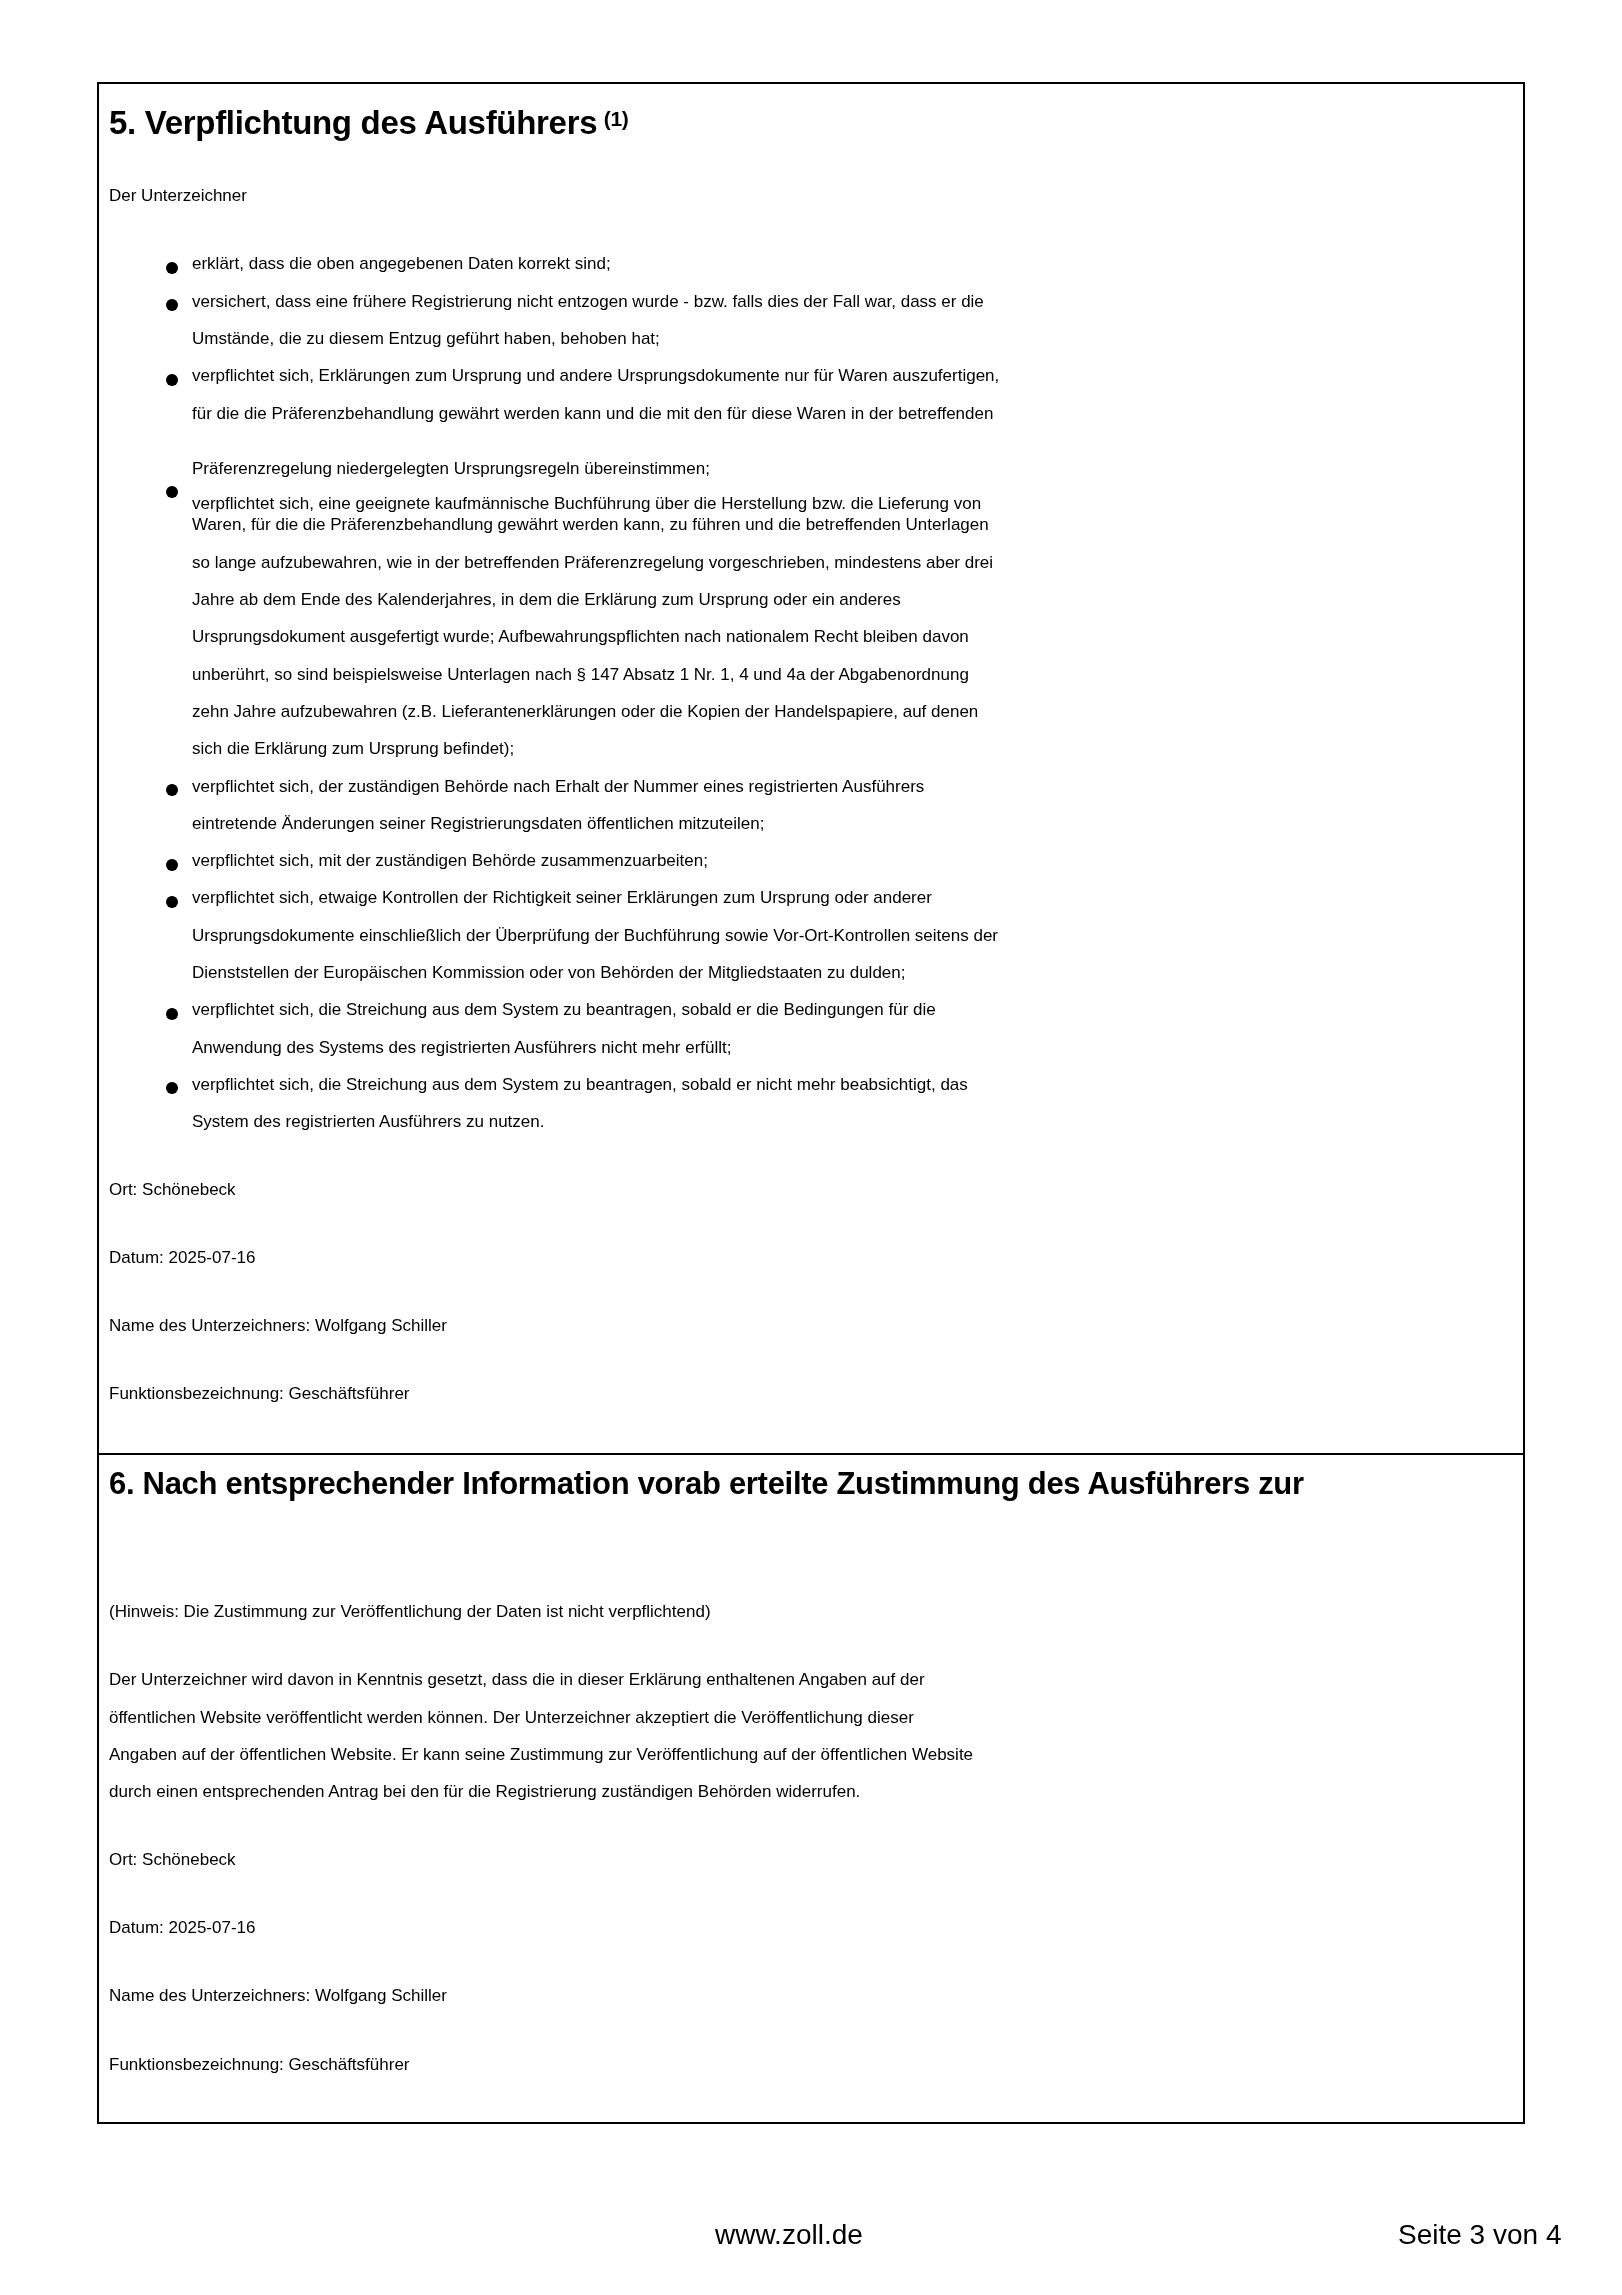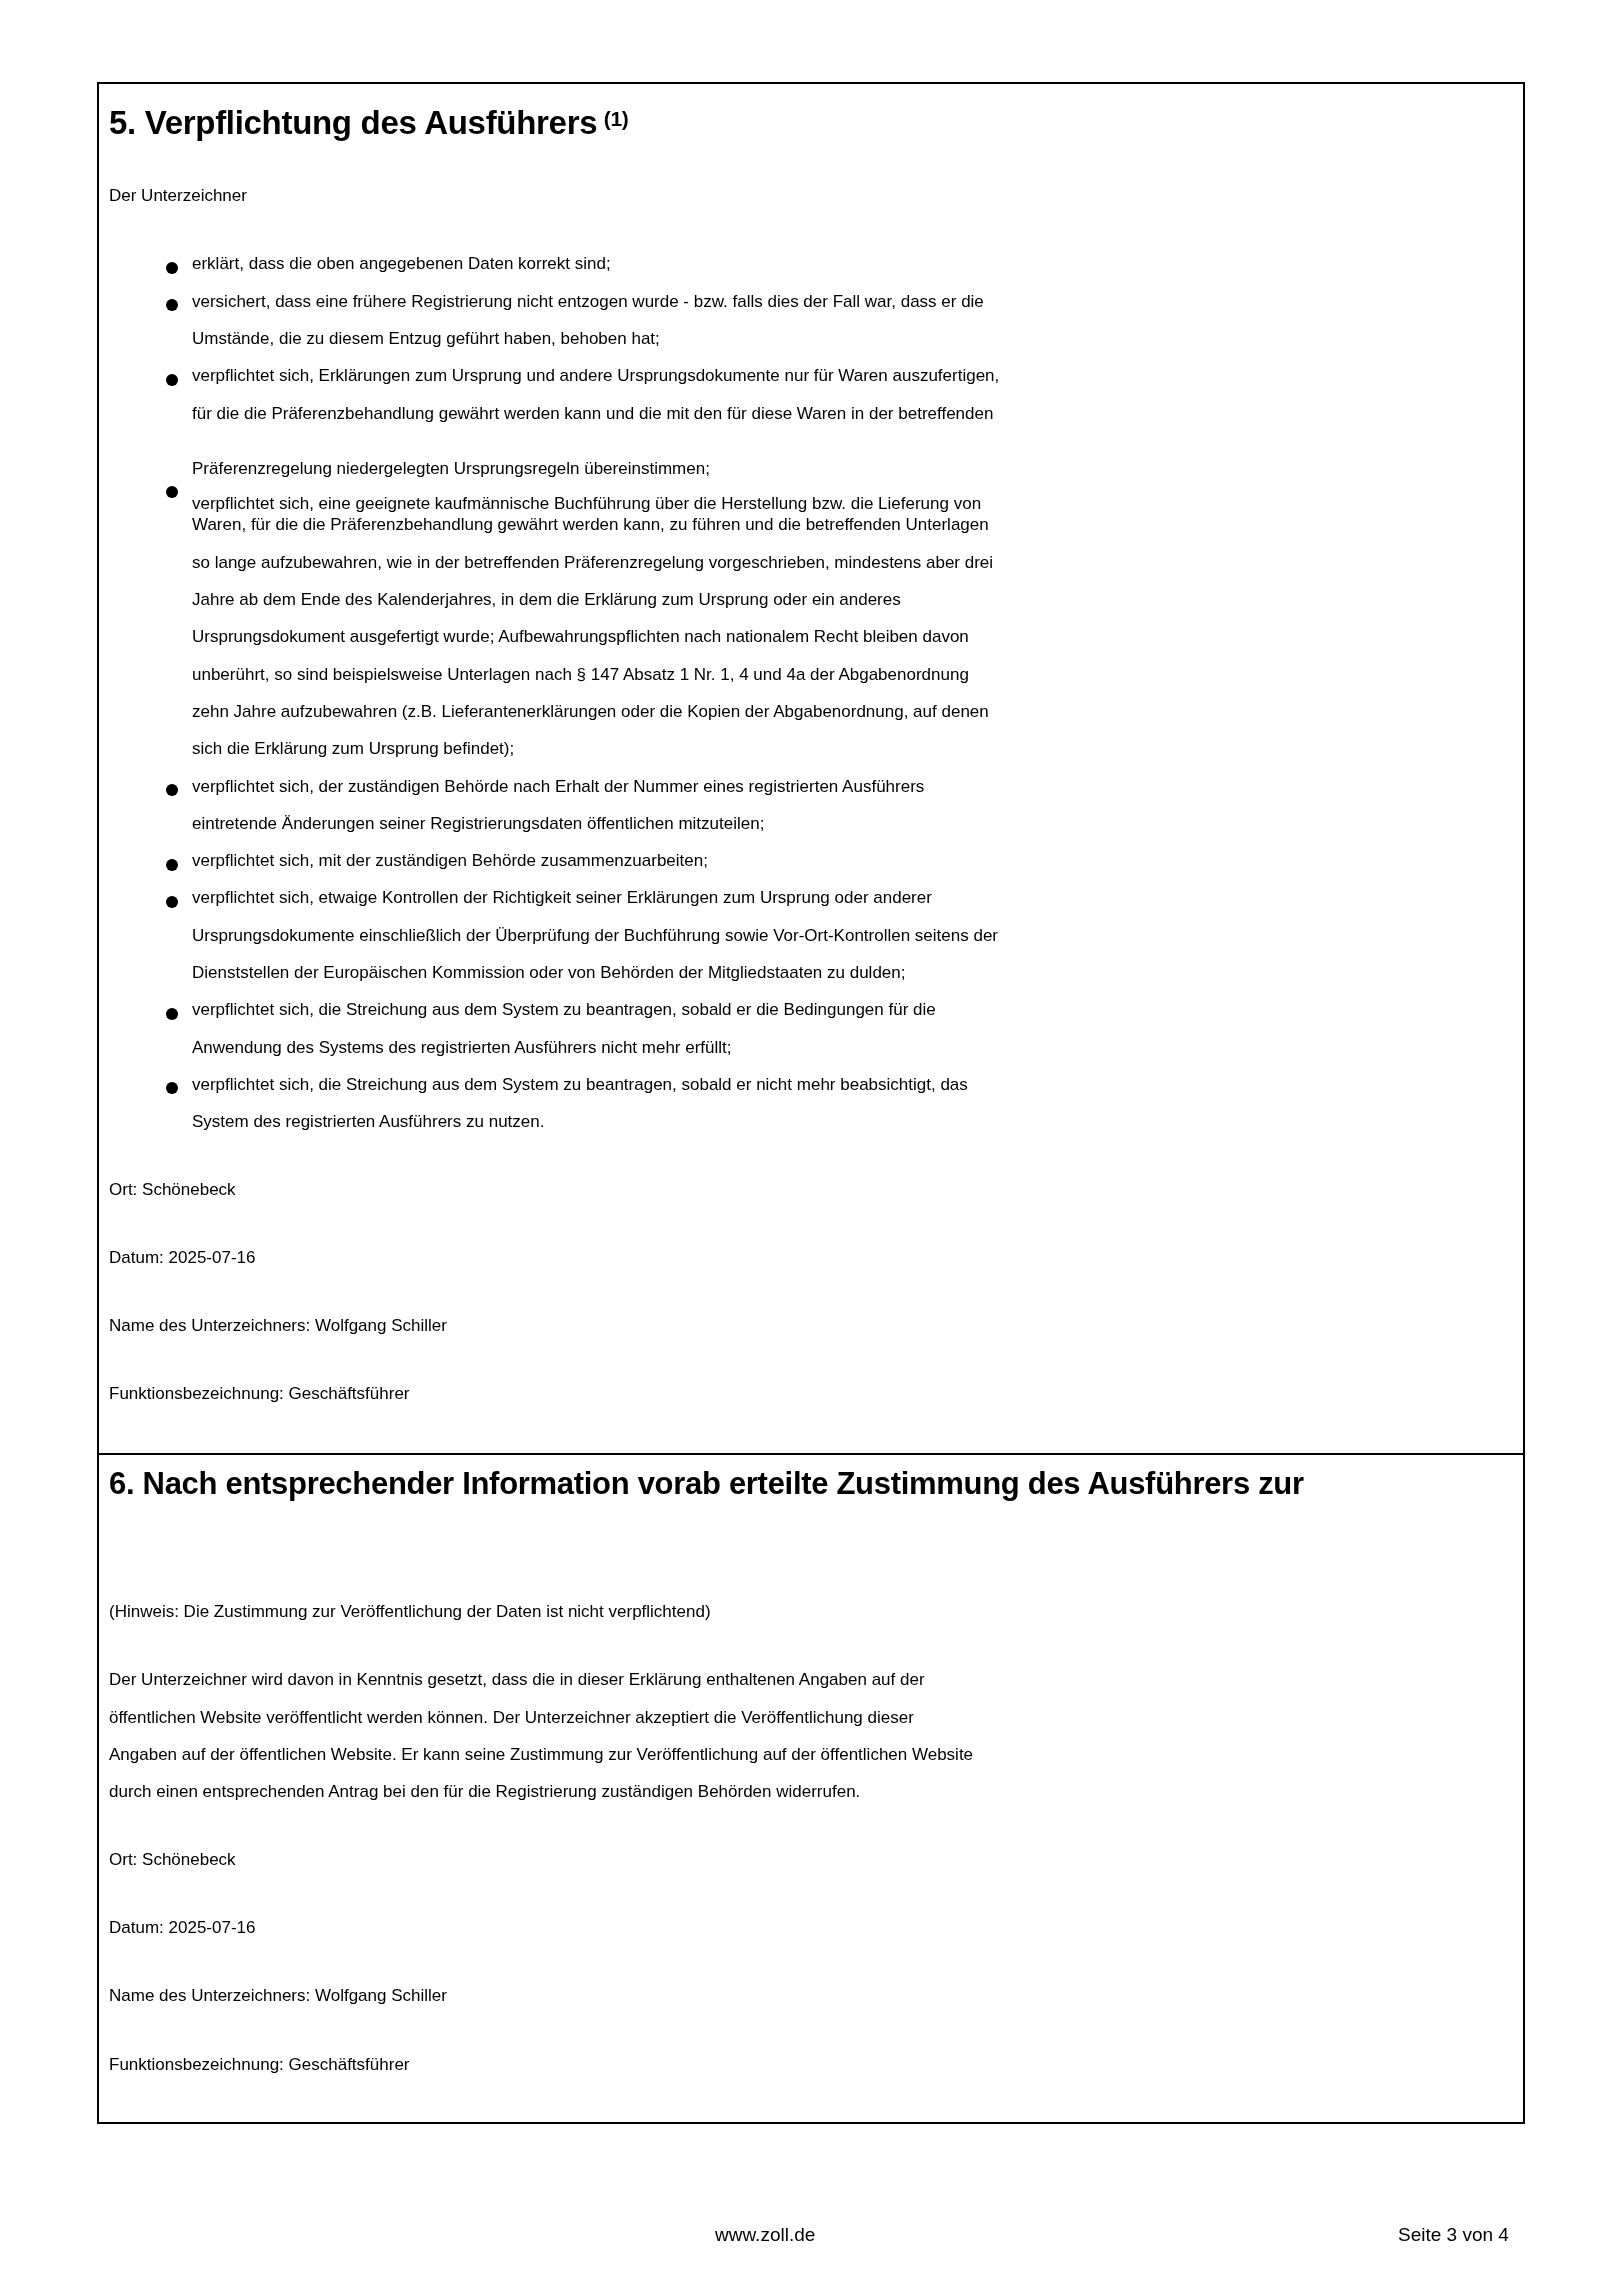--- a/index.html
+++ b/index.html
@@ -7,21 +7,21 @@
          font-family: "Liberation Sans", sans-serif; color: #000; }
   .page { position: absolute; left: 0; top: 0; width: 1623px; height: 2295px; background: #fff; }
   .box { position: absolute; left: 97px; top: 82px; width: 1424px; height: 2038px;
          border: 2px solid #000; }
   .divider { position: absolute; left: 97px; top: 1453px; width: 1428px; height: 2px; background: #000; }
   .line { position: absolute; left: 109px; white-space: pre; font-size: 17px; line-height: 37px; height: 37px; }
   .h { position: absolute; left: 109px; white-space: pre; font-weight: bold; font-size: 31px; line-height: 54px; letter-spacing: -0.3px; }
   .h sup { font-size: 21px; font-weight: bold; position: relative; top: -3.9px; vertical-align: top; margin-left: 6.5px; }
   .bullet-dot { position: absolute; left: 166px; width: 11.8px; height: 11.8px; border-radius: 50%; background: #000; }
   .bl { left: 192px; }
-  .footer { position: absolute; font-size: 19px; line-height: 26px; white-space: pre; }
+  .footer { position: absolute; font-size: 28px; line-height: 26px; white-space: pre; }
 </style>
 </head>
 <body>
 
 <div class="page">
   <div class="box"></div>
   <div class="divider"></div>
 
   <div class="h" style="top:96px; font-size:33px;"><span>5. Verpflichtung des Ausführers</span><sup>(1)</sup></div>
 
@@ -37,21 +37,21 @@
       <div class="line bl" style="top: 357px;">verpflichtet sich, Erklärungen zum Ursprung und andere Ursprungsdokumente nur für Waren auszufertigen,</div>
       <div class="line bl" style="top: 395px;">für die die Präferenzbehandlung gewährt werden kann und die mit den für diese Waren in der betreffenden</div>
       <div class="line bl" style="top: 450px;">Präferenzregelung niedergelegten Ursprungsregeln übereinstimmen;</div>
       <div class="bullet-dot" style="top: 486px;"></div>
       <div class="line bl" style="top: 485px;">verpflichtet sich, eine geeignete kaufmännische Buchführung über die Herstellung bzw. die Lieferung von</div>
       <div class="line bl" style="top: 506px;">Waren, für die die Präferenzbehandlung gewährt werden kann, zu führen und die betreffenden Unterlagen</div>
       <div class="line bl" style="top: 544px;">so lange aufzubewahren, wie in der betreffenden Präferenzregelung vorgeschrieben, mindestens aber drei</div>
       <div class="line bl" style="top: 581px;">Jahre ab dem Ende des Kalenderjahres, in dem die Erklärung zum Ursprung oder ein anderes</div>
       <div class="line bl" style="top: 618px;">Ursprungsdokument ausgefertigt wurde; Aufbewahrungspflichten nach nationalem Recht bleiben davon</div>
       <div class="line bl" style="top: 656px;">unberührt, so sind beispielsweise Unterlagen nach § 147 Absatz 1 Nr. 1, 4 und 4a der Abgabenordnung</div>
-      <div class="line bl" style="top: 693px;">zehn Jahre aufzubewahren (z.B. Lieferantenerklärungen oder die Kopien der Abgabenordnung, auf denen</div>
+      <div class="line bl" style="top: 693px;">zehn Jahre aufzubewahren (z.B. Lieferantenerklärungen oder die Kopien der Handelspapiere, auf denen</div>
       <div class="line bl" style="top: 730px;">sich die Erklärung zum Ursprung befindet);</div>
       <div class="bullet-dot" style="top: 784px;"></div>
       <div class="line bl" style="top: 768px;">verpflichtet sich, der zuständigen Behörde nach Erhalt der Nummer eines registrierten Ausführers</div>
       <div class="line bl" style="top: 805px;">eintretende Änderungen seiner Registrierungsdaten öffentlichen mitzuteilen;</div>
       <div class="bullet-dot" style="top: 859px;"></div>
       <div class="line bl" style="top: 842px;">verpflichtet sich, mit der zuständigen Behörde zusammenzuarbeiten;</div>
       <div class="bullet-dot" style="top: 896px;"></div>
       <div class="line bl" style="top: 879px;">verpflichtet sich, etwaige Kontrollen der Richtigkeit seiner Erklärungen zum Ursprung oder anderer</div>
       <div class="line bl" style="top: 917px;">Ursprungsdokumente einschließlich der Überprüfung der Buchführung sowie Vor-Ort-Kontrollen seitens der</div>
       <div class="line bl" style="top: 954px;">Dienststellen der Europäischen Kommission oder von Behörden der Mitgliedstaaten zu dulden;</div>

